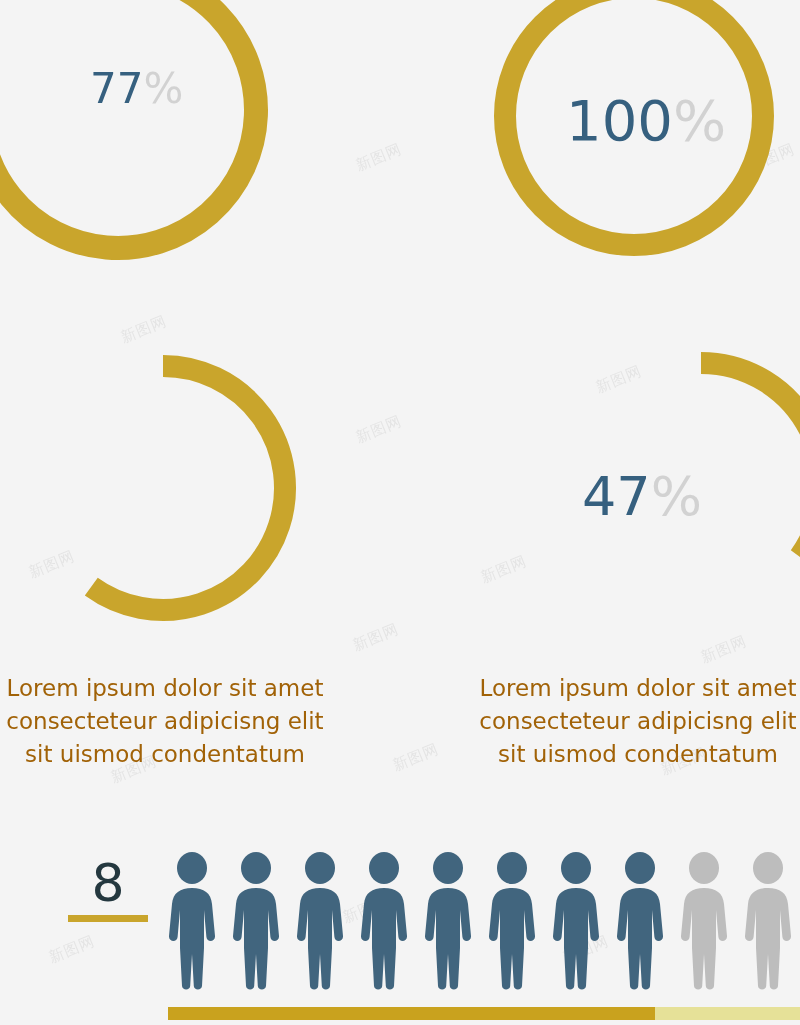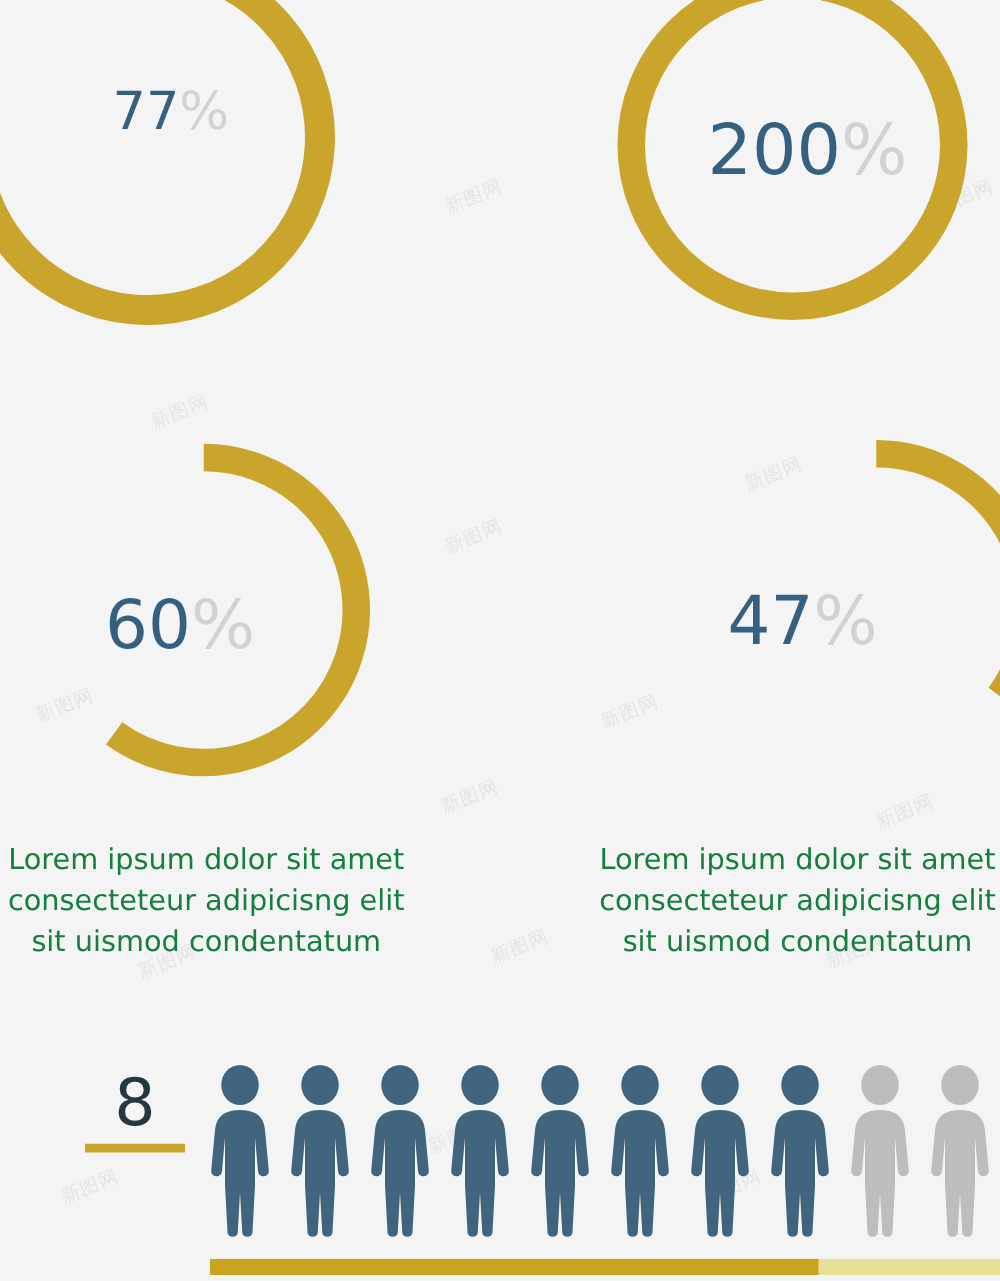--- a/index.html
+++ b/index.html
@@ -65,21 +65,21 @@
 
   #gauge-60 { left: 30px; top: 355px; }
   #gauge-60 .gauge-label { left: 54px; top: 118px; font-size: 54px; }
 
   #gauge-35 { left: 568px; top: 352px; }
   #gauge-35 .gauge-label { left: 14px; top: 118px; font-size: 54px; }
 
   
   .caption {
     position: absolute;
-    color: #15803d;
+    color: #a16207;
     font-family: "DejaVu Sans", sans-serif;
     font-size: 23px;
     line-height: 33px;
     text-align: center;
     white-space: nowrap;
   }
   #caption-left  { left: 0px;   top: 672px; width: 330px; }
   #caption-right { left: 468px; top: 672px; width: 340px; }
   .caption div { white-space: nowrap; }
 
@@ -162,28 +162,27 @@
     <svg width="300" height="300" viewBox="0 0 300 300">
       <path id="arc-77" fill="none" stroke="#c9a52c" stroke-width="24" d="M 150 12 A 138 138 0 1 1 13.088171218602042 132.70401376812606"></path>
     </svg>
     <div class="gauge-label"><span class="gauge-value">77</span><span class="gauge-pct">%</span></div>
   </div>
 
   <div class="gauge" id="gauge-100">
     <svg width="280" height="280" viewBox="0 0 280 280">
       <path id="arc-100" fill="none" stroke="#c9a52c" stroke-width="22" d="M 140 11 A 129 129 0 1 1 140 269 A 129 129 0 1 1 140 11"></path>
     </svg>
-    <div class="gauge-label"><span class="gauge-value">200</span><span class="gauge-pct">%</span></div>
+    <div class="gauge-label"><span class="gauge-value">100</span><span class="gauge-pct">%</span></div>
   </div>
 
   <div class="gauge" id="gauge-60">
     <svg width="266" height="266" viewBox="0 0 266 266">
       <path id="arc-60" fill="none" stroke="#c9a52c" stroke-width="22" d="M 133 11 A 122 122 0 1 1 61.290199220318286 231.7000733137436"></path>
     </svg>
-    <div class="gauge-label"><span class="gauge-value">60</span><span class="gauge-pct">%</span></div>
   </div>
 
   <div class="gauge" id="gauge-35">
     <svg width="266" height="266" viewBox="0 0 266 266">
       <path id="arc-35" fill="none" stroke="#c9a52c" stroke-width="22" d="M 133 11 A 122 122 0 0 1 231.7000733137436 204.70980077968173"></path>
     </svg>
     <div class="gauge-label"><span class="gauge-value">47</span><span class="gauge-pct">%</span></div>
   </div>
 
   <div class="caption" id="caption-left">

